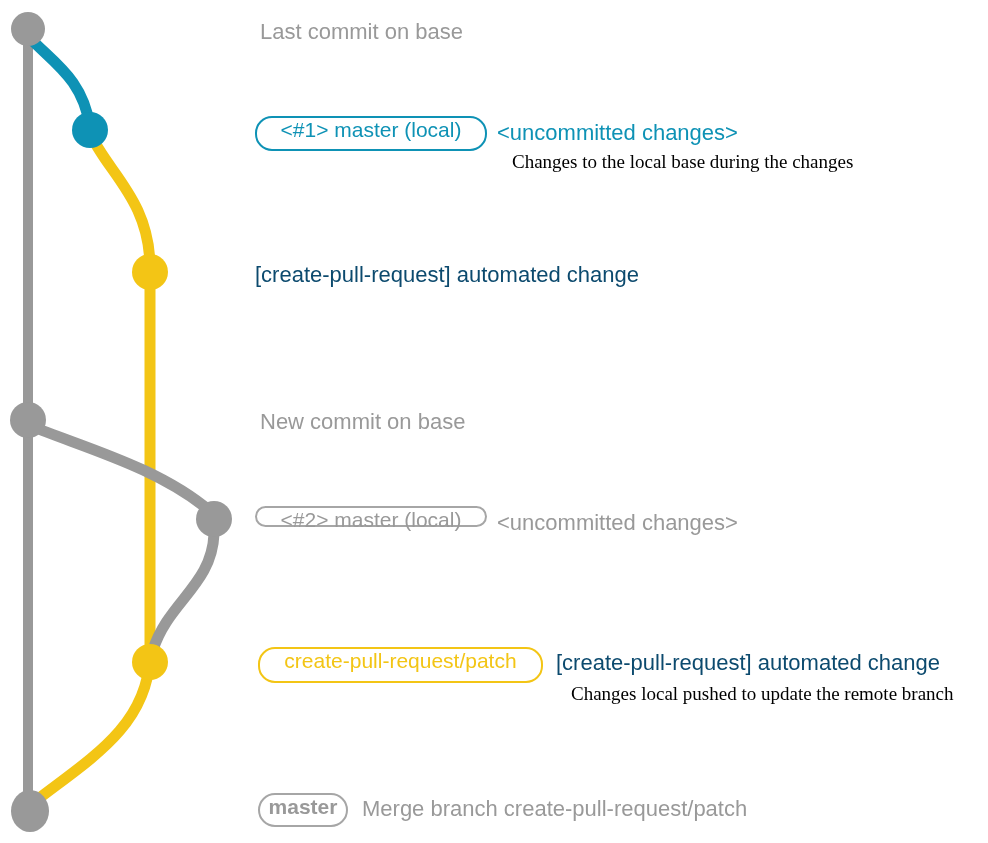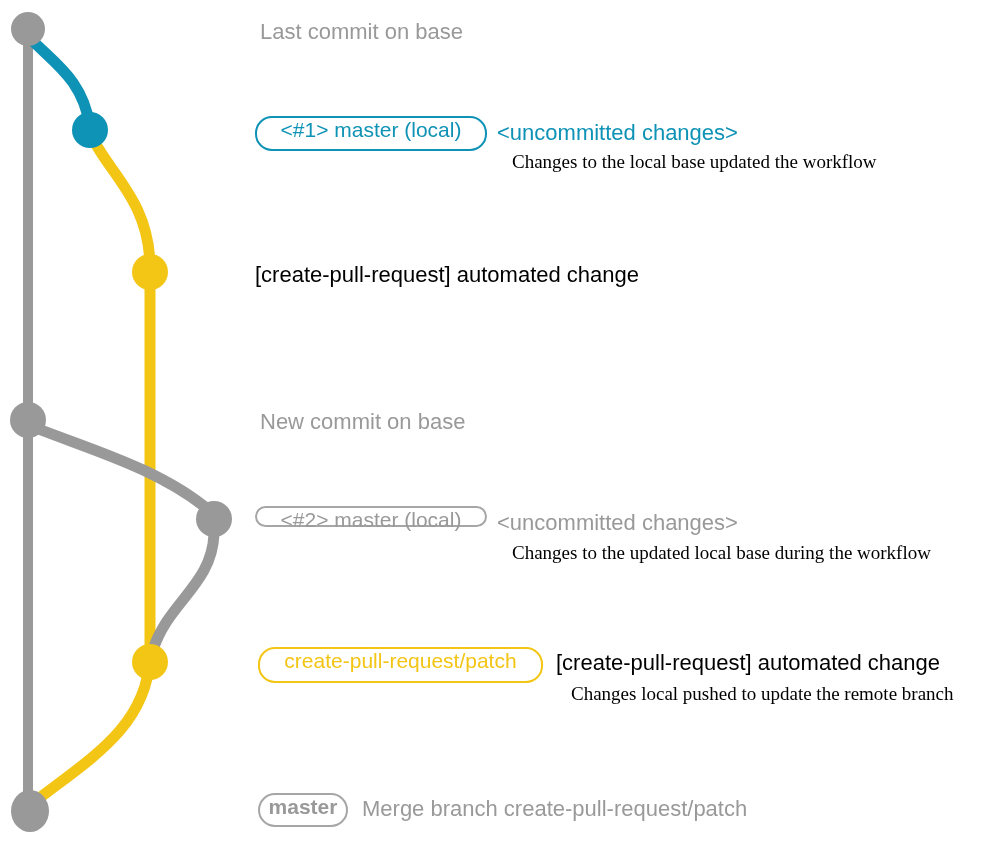--- a/index.html
+++ b/index.html
@@ -30,21 +30,21 @@
     font-size: 22px;
     font-weight: 400;
   }
   .serif-desc {
     font-family: "Liberation Serif", serif;
     font-size: 19px;
     color: #000000;
   }
   .gray-t { color: #999999; }
   .blue-t { color: #0E92B5; }
-  .yellow-t { color: #000000; }
+  .yellow-t { color: #0c4a6e; }
   .tag {
     position: absolute;
     display: flex;
     align-items: flex-start;
     justify-content: center;
     border-radius: 17px;
     border: 2px solid;
     box-sizing: border-box;
     font-family: "Liberation Sans", sans-serif;
     font-size: 21px;
@@ -79,31 +79,30 @@
     <circle cx="150" cy="662" r="18" fill="#F3C515"></circle>
     <ellipse cx="30" cy="811" rx="19" ry="21" fill="#999999"></ellipse>
   </svg>
 
   <div class="txt sans-title gray-t" style="left:260px; top:20px;">Last commit on base</div>
 
   <div class="tag tag-blue" style="left:255px; top:116px; width:232px; height:35px;">
     <span>&lt;#1&gt; master (local)</span>
   </div>
   <div class="txt sans-title blue-t" style="left:497px; top:121px;">&lt;uncommitted changes&gt;</div>
-  <div class="txt serif-desc" style="left:512px; top:152px;">Changes to the local base updated the workflow</div>
+  <div class="txt serif-desc" style="left:512px; top:152px;">Changes to the local base during the changes</div>
 
   <div class="txt sans-title yellow-t" style="left:255px; top:263px;">[create-pull-request] automated change</div>
 
   <div class="txt sans-title gray-t" style="left:260px; top:410px;">New commit on base</div>
 
   <div class="tag tag-gray" style="left:255px; top:506px; width:232px; height:21px;">
     <span>&lt;#2&gt; master (local)</span>
   </div>
   <div class="txt sans-title gray-t" style="left:497px; top:511px;">&lt;uncommitted changes&gt;</div>
-  <div class="txt serif-desc" style="left:512px; top:543px;">Changes to the updated local base during the workflow</div>
 
   <div class="tag tag-yellow" style="left:258px; top:647px; width:285px; height:36px;">
     <span>create-pull-request/patch</span>
   </div>
   <div class="txt sans-title yellow-t" style="left:556px; top:651px;">[create-pull-request] automated change</div>
   <div class="txt serif-desc" style="left:571px; top:684px;">Changes local pushed to update the remote branch</div>
 
   <div class="tag tag-gray" style="left:258px; top:793px; width:90px; height:34px;font-weight:bold;">
     <span>master</span>
   </div>

